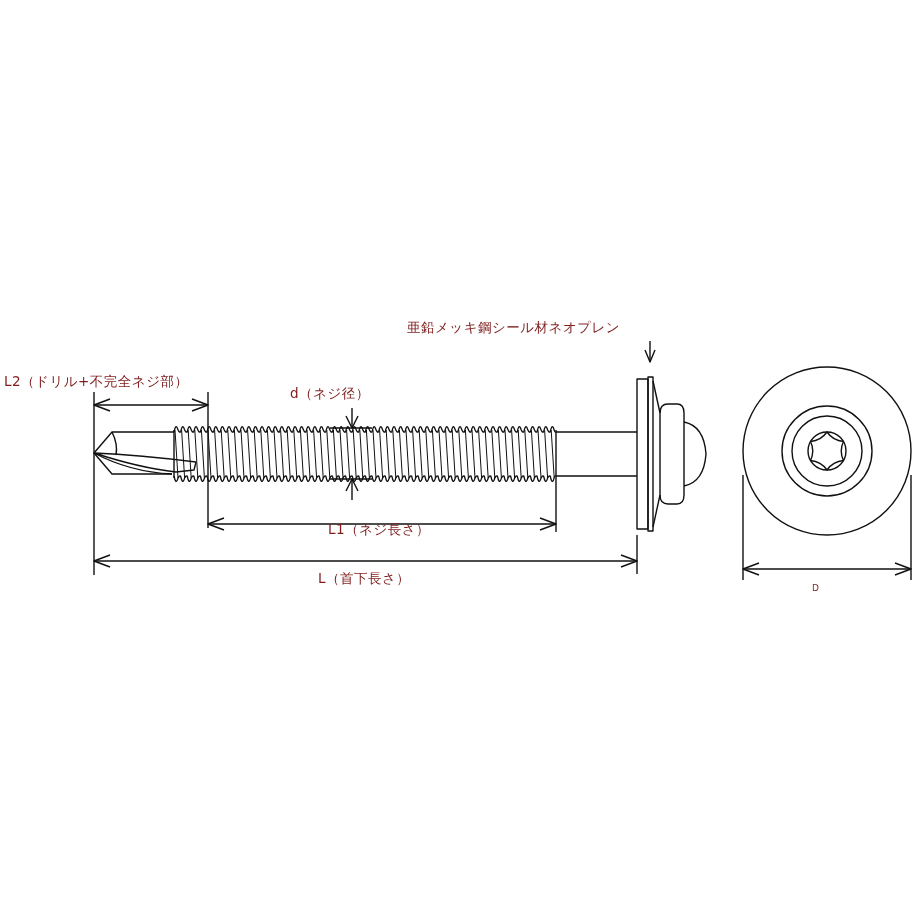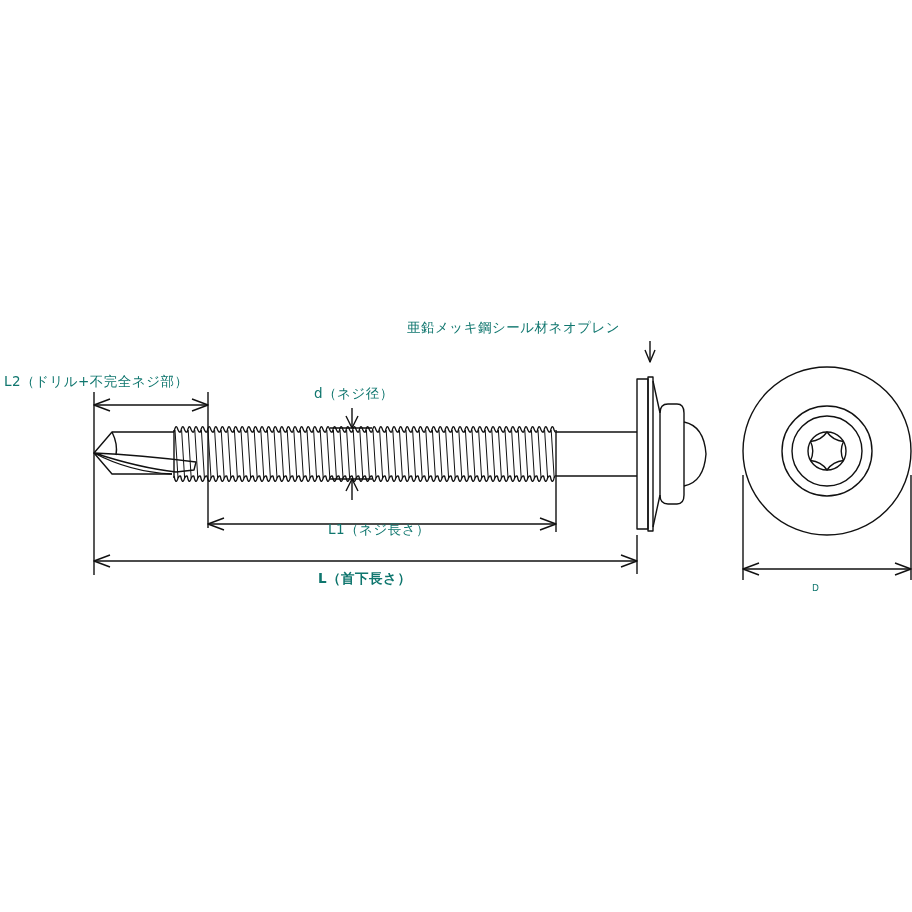--- a/index.html
+++ b/index.html
@@ -1,19 +1,19 @@
 <!DOCTYPE html>
 <html><head>
 <meta charset="utf-8">
 <style>
   html, body { margin: 0; padding: 0; background: #ffffff; }
   body { width: 912px; height: 912px; position: relative; overflow: hidden;
          font-family: "DejaVu Sans", "Liberation Sans", sans-serif; color: #111; }
   #drawing { position: absolute; left: 0; top: 0; }
-  .lbl { position: absolute; font-size: 13.5px; line-height: 16px; white-space: nowrap; color: #0f766e; letter-spacing: 0.5px; }
+  .lbl { position: absolute; font-size: 13.5px; line-height: 16px; white-space: nowrap; color: #7f1d1d; letter-spacing: 0.5px; }
   .lbl-small { font-size: 9px; letter-spacing: 0; }
 </style>
 </head>
 <body>
 
 <svg id="drawing" width="912" height="912" viewBox="0 0 912 912" xmlns="http://www.w3.org/2000/svg">
   <g fill="none" stroke="#111" stroke-width="1.4" stroke-linejoin="round">
 
     <g>
       <path d="M94,453 L112,432 L174,432"></path>
@@ -92,17 +92,17 @@
       <line x1="743" y1="475" x2="743" y2="580"></line>
       <line x1="911" y1="475" x2="911" y2="580"></line>
       <line x1="743" y1="569" x2="911" y2="569"></line>
       <path d="M759,563 L743,569 L759,575"></path>
       <path d="M895,563 L911,569 L895,575"></path>
     </g>
   </g>
 </svg>
 
 <div class="lbl" style="left:4px; top:373px;">L2（ドリル+不完全ネジ部）</div>
-<div class="lbl" style="left:290px; top:385px;margin-left:24px;">d（ネジ径）</div>
+<div class="lbl" style="left:290px; top:385px;">d（ネジ径）</div>
 <div class="lbl" style="left:407px; top:319px;">亜鉛メッキ鋼シール材ネオプレン</div>
 <div class="lbl" style="left:328px; top:521px;">L1（ネジ長さ）</div>
-<div class="lbl" style="left:318px; top:570px;font-weight:bold;">L（首下長さ）</div>
+<div class="lbl" style="left:318px; top:570px;">L（首下長さ）</div>
 <div class="lbl lbl-small" style="left:812px; top:580px;">D</div>
 
 </body></html>

